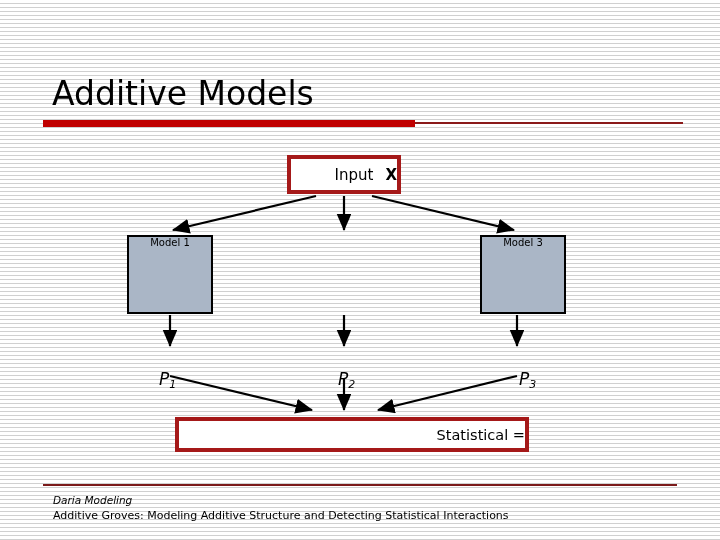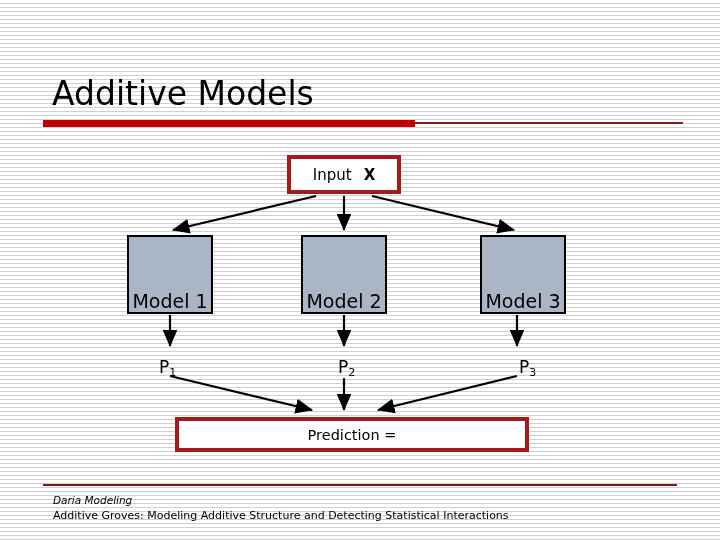--- a/index.html
+++ b/index.html
@@ -61,21 +61,21 @@
   }
 
   
   .redbox {
     position: absolute;
     box-sizing: border-box;
     background: #ffffff;
     border: 4px solid #a51919;
     display: flex;
     align-items: center;
-    justify-content: center;
+    justify-content: flex-end;
     color: #000000;
     white-space: nowrap;
     gap: 8px;
   }
   #input-box {
     left: 287px;
     top: 155px;
     width: 114px;
     height: 39px;
     font-size: 15px;
@@ -93,37 +93,38 @@
   
   .modelbox {
     position: absolute;
     box-sizing: border-box;
     background: #aab6c6;
     border: 2px solid #000000;
     width: 86px;
     height: 79px;
     top: 235px;
     display: flex;
-    align-items: flex-end;
+    align-items: flex-start;
     justify-content: center;
-    font-size: 19px;
+    font-size: 10px;
     color: #000000;
     white-space: nowrap;
   }
   #model-1 { left: 127px; }
   #model-2 { left: 301px; }
   #model-3 { left: 474px; margin-left: 6px; }
 
   
   .plabel {
     position: absolute;
-    top: 357px;
+    top: 369px;
     font-size: 17px;
     color: #000000;
     white-space: nowrap;
+    font-style: italic;
   }
   .plabel sub {
     font-size: 11px;
     vertical-align: -0.30em;
   }
   #p-1 { left: 159px; }
   #p-2 { left: 338px; }
   #p-3 { left: 519px; }
 
   
@@ -199,38 +200,35 @@
   </svg>
 
   <div class="redbox" id="input-box">
     <span>Input</span>
       <span class="bold">X</span>
   </div>
 
   <div class="modelbox" id="model-1">
     <span>Model 1</span>
   </div>
-  <div class="modelbox" id="model-2">
-    <span>Model 2</span>
-  </div>
   <div class="modelbox" id="model-3">
     <span>Model 3</span>
   </div>
 
   <div class="plabel" id="p-1">
     <span>P</span><sub>1</sub>
   </div>
   <div class="plabel" id="p-2">
     <span>P</span><sub>2</sub>
   </div>
   <div class="plabel" id="p-3">
     <span>P</span><sub>3</sub>
   </div>
 
   <div class="redbox" id="prediction-box">
-    <span>Prediction = </span>
+    <span>Statistical = </span>
   </div>
 
   <div id="footer-rule"></div>
   <div id="footer-author">Daria Modeling</div>
   <div id="footer-subtitle">Additive Groves: Modeling Additive Structure and Detecting Statistical Interactions</div>
 
 </div>
 
 </body></html>

